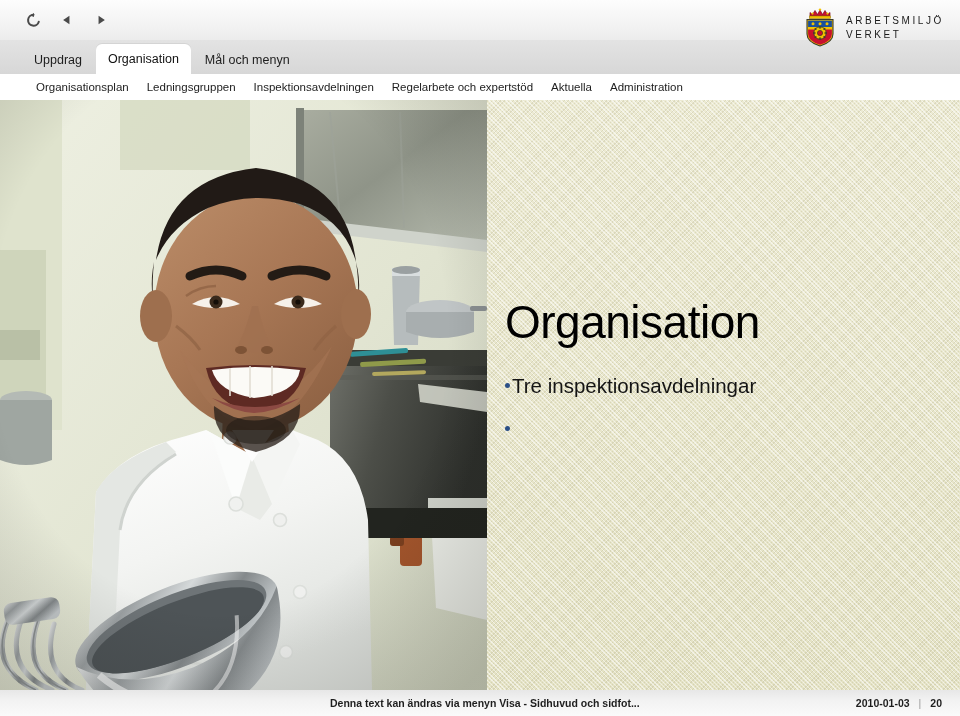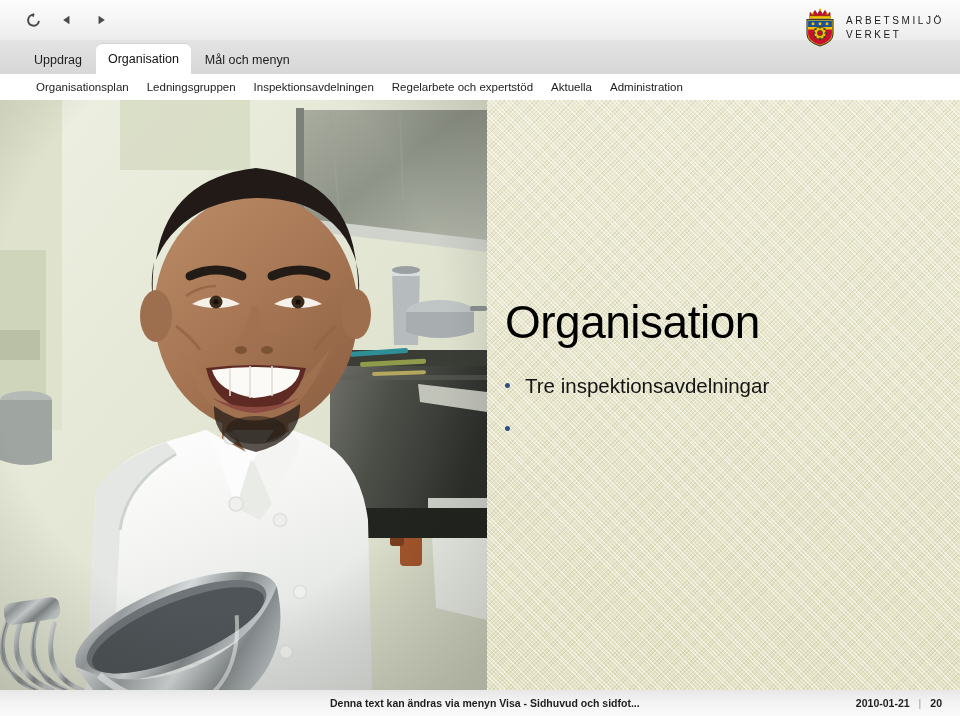--- a/index.html
+++ b/index.html
@@ -166,21 +166,21 @@
     position: absolute;
     left: 0; top: 272px;
     width: 400px;
     list-style: none;
   }
   .bullets li {
     position: relative;
     font-size: 20.5px;
     line-height: 27px;
     color: #141414;
-    padding-left: 20px;
+    padding-left: 7px;
     margin-bottom: 16px;
   }
   .bullets li .dot {
     position: absolute;
     left: 0; top: 11px;
     width: 5px; height: 5px;
     border-radius: 50%;
     background: #2b4f86;
   }
 
@@ -471,19 +471,19 @@
       <ul class="bullets" id="bullets">
           <li><span class="dot" style="background: rgb(43, 79, 134);"></span><span>Tre inspektionsavdelningar</span></li>
           <li><span class="dot" style="background: rgb(43, 79, 134);"></span></li>
         </ul>
     </div>
   </div>
 
   <div class="footer">
     <div class="footer-note">Denna text kan ändras via menyn Visa - Sidhuvud och sidfot...</div>
     <div class="footer-meta">
-      <span>2010-01-21</span>
+      <span>2010-01-03</span>
       <span class="footer-sep">|</span>
       <span>20</span>
     </div>
   </div>
 
 </div>
 
 </body></html>

